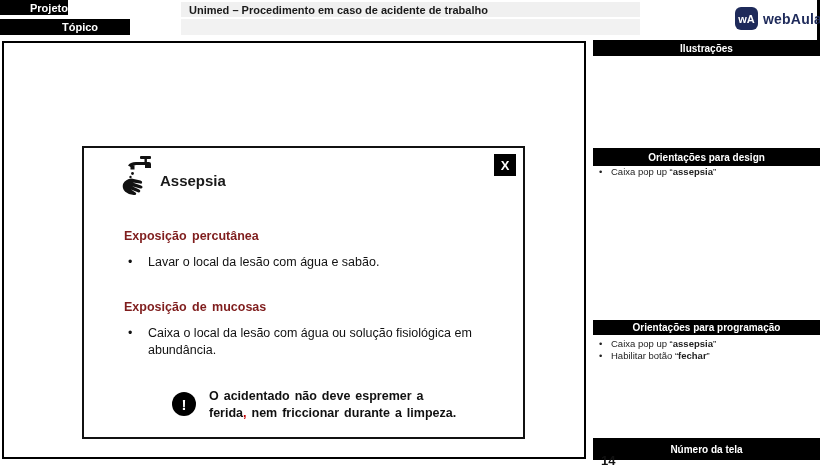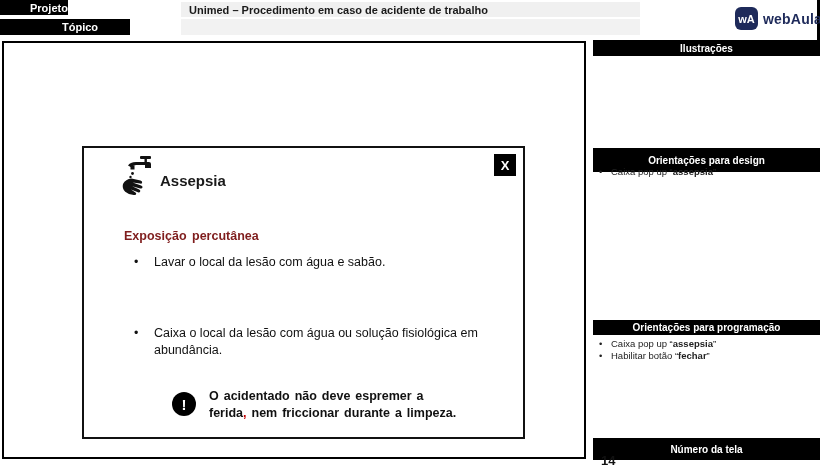--- a/index.html
+++ b/index.html
@@ -31,37 +31,37 @@
            border:2px solid #111; background:#fff; }
   .wash-icon { position:absolute; left:36px; top:8px; }
   .popup-title { position:absolute; left:76px; top:24px; font-size:15px; font-weight:bold; color:#1a1a1a; }
   .close-btn { position:absolute; right:7px; top:6px; width:22px; height:22px; background:#000;
                color:#fff; font-weight:bold; font-size:13px; display:flex; align-items:center;
                justify-content:center; cursor:pointer; }
   .sec-heading { position:absolute; left:40px; font-size:12.5px; font-weight:bold; color:#7f1d1d;
                  word-spacing:2px; }
   .sec-heading.h1 { top:81px; }
   .sec-heading.h2 { top:152px; }
-  .bullet-row { position:absolute; left:50px; display:flex; font-size:12.5px; color:#111; line-height:17px; }
+  .bullet-row { position:absolute; left:44px; display:flex; font-size:12.5px; color:#111; line-height:17px; }
   .bullet-row.b1 { top:106px; width:380px; }
   .bullet-row.b2 { top:177px; width:360px; }
   .bullet-row::before { content:"•"; width:20px; flex:0 0 20px; }
   .warning { position:absolute; left:88px; top:240px; display:flex; gap:13px; align-items:flex-start; }
   .warn-circle { width:24px; height:24px; border-radius:50%; background:#000; color:#fff;
                  font-weight:bold; font-size:15px; display:flex; align-items:center;
                  justify-content:center; flex:0 0 24px; margin-top:4px; }
   .warn-text { font-size:12.5px; font-weight:bold; color:#111; line-height:17px; word-spacing:1.5px; }
   .warn-text .red { color:#c00000; }
 
   
   .side-bar-title { position:absolute; left:593px; width:227px; background:#000; color:#fff;
                     font-weight:bold; font-size:10px; display:flex; align-items:center;
                     justify-content:center; }
   .bar-illus { top:40px; height:16px; }
-  .bar-design { top:148px; height:24px; }
+  .bar-design { top:148px; height:18px; }
   .bar-prog { top:320px; height:15px; }
   .bar-num { top:438px; height:22px; }
   .side-list { position:absolute; left:599px; width:218px; }
   .list-design { top:166px; }
   .list-prog { top:338px; }
   .side-item { display:flex; font-size:9.5px; color:#222; line-height:12px; }
   .side-item::before { content:"•"; width:12px; flex:0 0 12px; }
   .side-item b { font-weight:bold; }
   .screen-number { position:absolute; left:601px; top:453px; font-size:13px; font-weight:bold; color:#111; }
 </style>
@@ -98,20 +98,21 @@
 
       <div class="popup-title">Assepsia</div>
 
       <div class="close-btn">X</div>
 
       <div class="sec-heading h1">Exposição percutânea</div>
       <div class="bullet-row b1">
         <span>Lavar o local da lesão com água e sabão.</span>
       </div>
 
+      <div class="sec-heading h2">Exposição de mucosas</div>
       <div class="bullet-row b2">
         <span>Caixa o local da lesão com água ou solução fisiológica em abundância.</span>
       </div>
 
       <div class="warning">
         <div class="warn-circle">!</div>
         <div class="warn-text">
           <div><span>O acidentado não deve espremer a</span></div>
           <div>
             <span>ferida</span><span class="red">,</span><span> nem friccionar durante a limpeza.</span>

